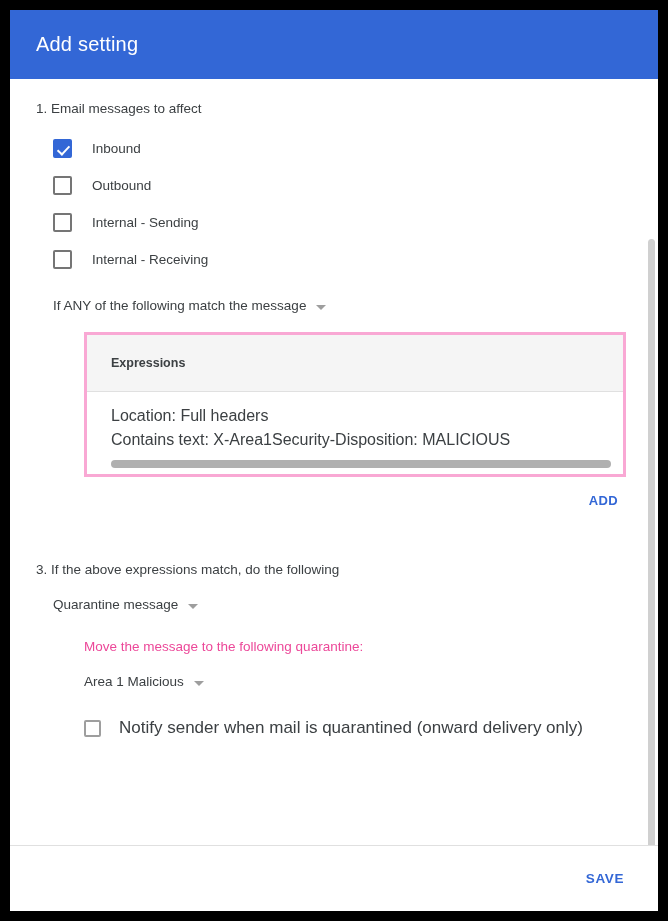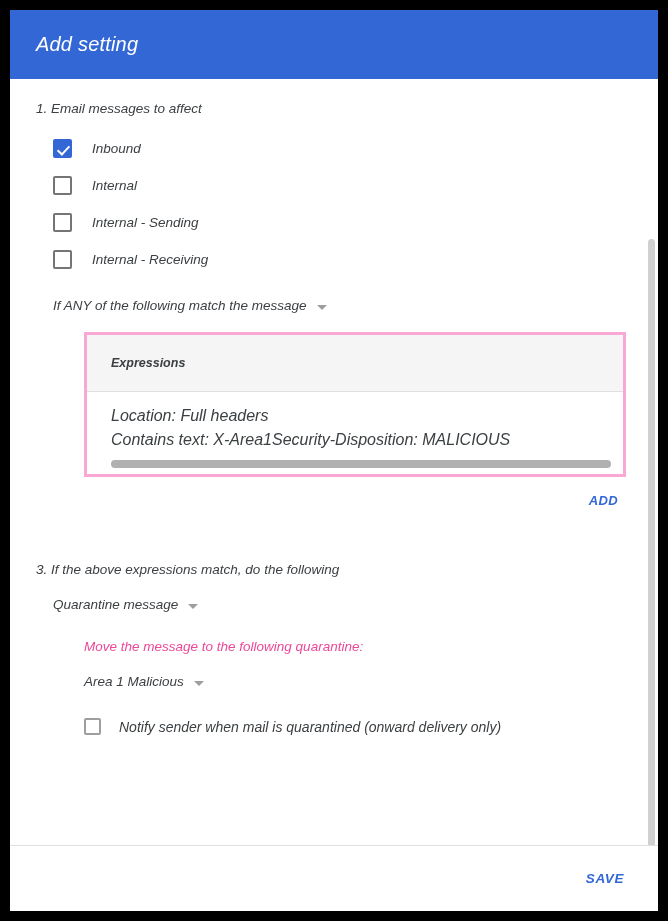--- a/index.html
+++ b/index.html
@@ -12,21 +12,20 @@
     height: 921px;
     font-family: "Liberation Sans", sans-serif;
     -webkit-font-smoothing: antialiased;
   }
   .screen {
     position: relative;
     width: 668px;
     height: 921px;
     background: #000000;
     overflow: hidden;
-    font-style: italic;
   }
   .dialog {
     position: absolute;
     left: 10px;
     top: 10px;
     width: 648px;
     height: 901px;
     background: #ffffff;
     display: flex;
     flex-direction: column;
@@ -221,21 +220,21 @@
   .cb-sm {
     width: 17px;
     height: 17px;
     border: 2px solid #9e9e9e;
     border-radius: 2px;
     box-sizing: border-box;
     flex: 0 0 auto;
     background: #ffffff;
   }
   .notify-label {
-    font-size: 14px;
+    font-size: 17px;
     color: #3c4043;
     margin-left: 18px;
   }
   .dialog-footer {
     flex: 0 0 auto;
     height: 66px;
     border-top: 1px solid #e0e0e0;
     display: flex;
     align-items: center;
     justify-content: flex-end;
@@ -267,21 +266,21 @@
 
       <div class="section-label">1. Email messages to affect</div>
 
       <div class="checkbox-list">
         <div class="checkbox-row">
           <span class="cb checked"></span>
           <span class="cb-label">Inbound</span>
         </div>
         <div class="checkbox-row">
           <span class="cb"></span>
-          <span class="cb-label">Internal</span>
+          <span class="cb-label">Outbound</span>
         </div>
         <div class="checkbox-row">
           <span class="cb"></span>
           <span class="cb-label">Internal - Sending</span>
         </div>
         <div class="checkbox-row">
           <span class="cb"></span>
           <span class="cb-label">Internal - Receiving</span>
         </div>
       </div>

